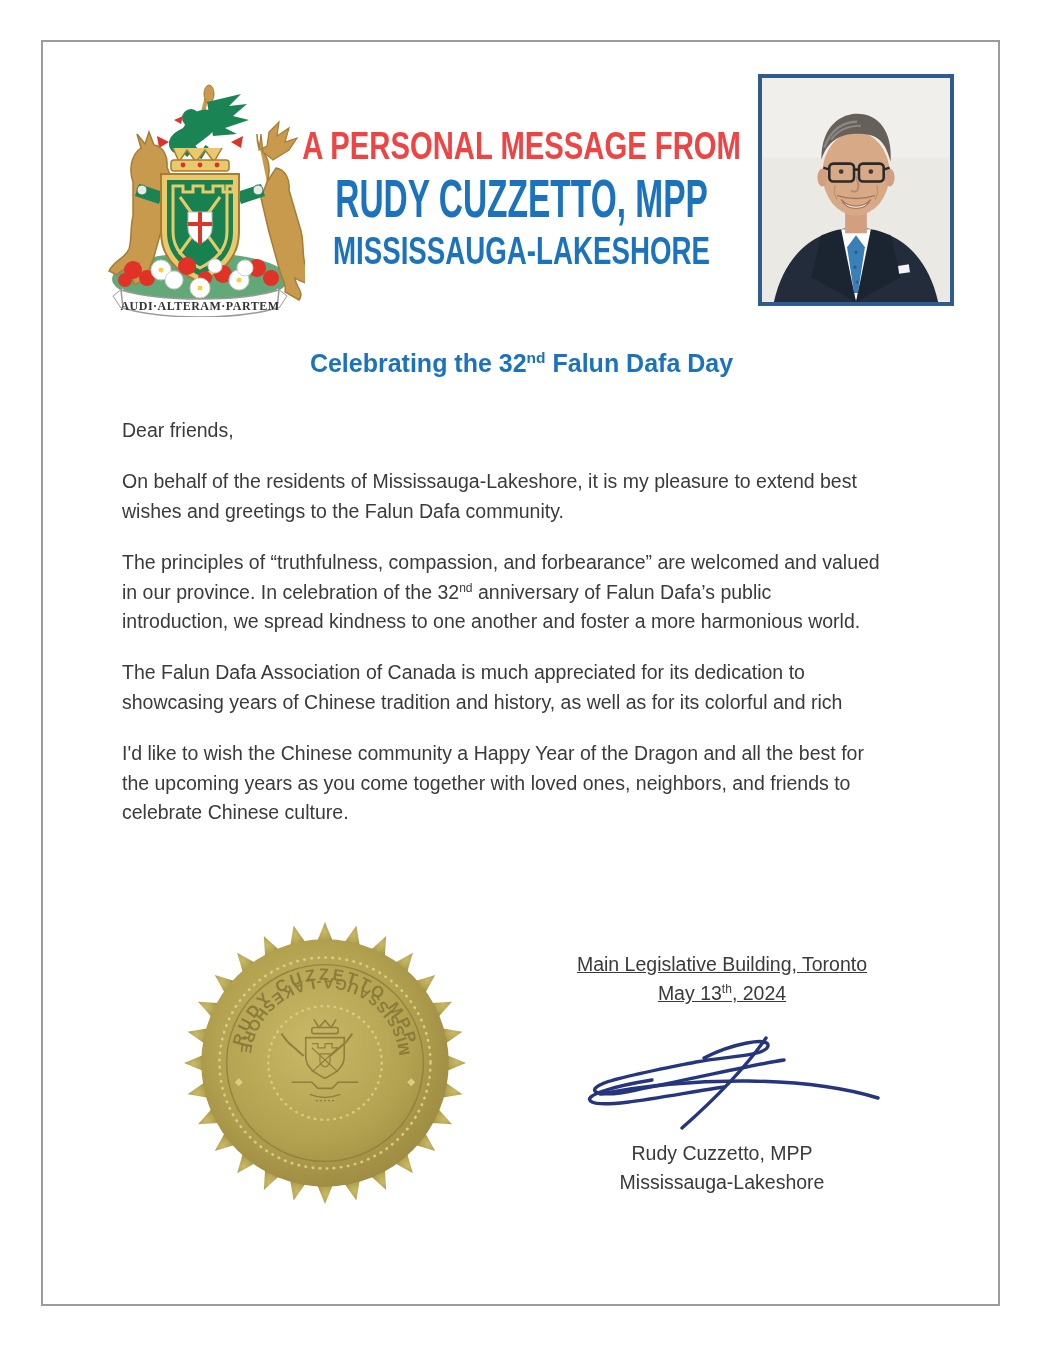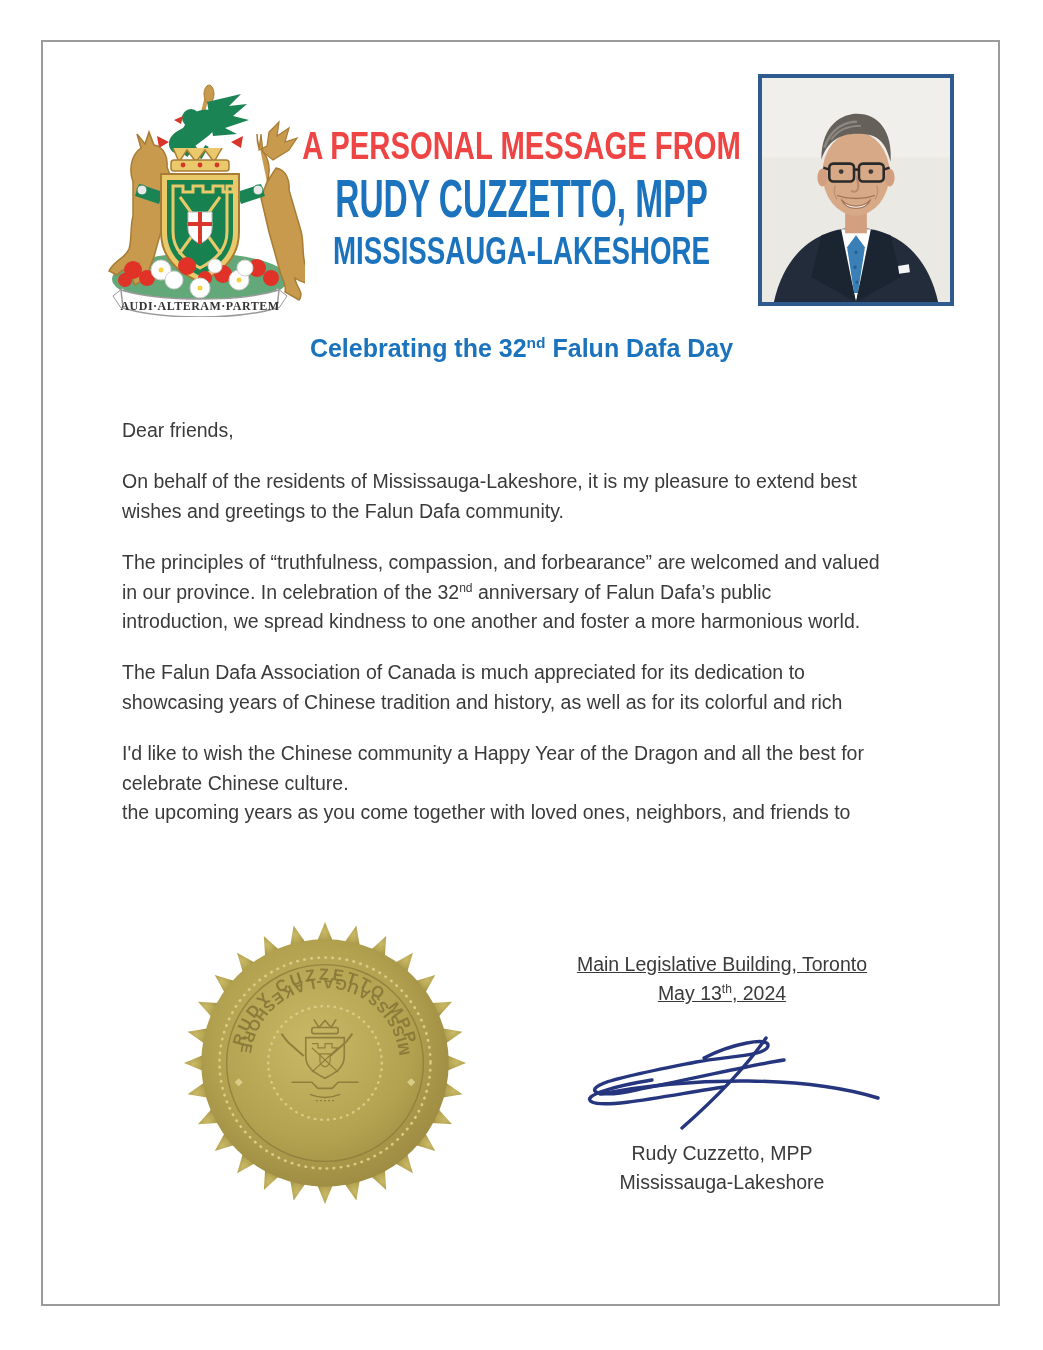--- a/index.html
+++ b/index.html
@@ -21,21 +21,21 @@
   #hdr2 .squeeze { transform:scaleX(0.62); }
   #hdr3 { top:231px; font-size:39px; }
   #hdr3 .squeeze { transform:scaleX(0.71); }
   .photo-frame {
     position:absolute; left:758px; top:74px; width:196px; height:232px;
     border:4px solid #2e5c8e; box-sizing:border-box; background:#eceae6;
   }
   .photo-frame svg { display:block; width:100%; height:100%; }
   
   .letter-title {
-    position:absolute; top:334px; left:0; width:1043px; text-align:center;
+    position:absolute; top:349px; left:0; width:1043px; text-align:center;
     font-size:25px; font-weight:bold;
   }
   sup { font-size:62%; line-height:0; vertical-align:super; }
   .body-text {
     position:absolute; left:122px; top:408px; width:812px;
     font-size:19.5px; line-height:29.4px; color:#3a3a3a;
   }
   .body-text .para { margin:8px 0 22px 0; }
   
   .seal { position:absolute; left:182px; top:920px; width:286px; height:286px; }
@@ -214,22 +214,22 @@
         <div class="line">The principles of “truthfulness, compassion, and forbearance” are welcomed and valued</div>
         <div class="line">in our province. In celebration of the 32<sup>nd</sup> anniversary of Falun Dafa’s public</div>
         <div class="line">introduction, we spread kindness to one another and foster a more harmonious world.</div>
       </div>
       <div class="para">
         <div class="line">The Falun Dafa Association of Canada is much appreciated for its dedication to</div>
         <div class="line">showcasing years of Chinese tradition and history, as well as for its colorful and rich</div>
       </div>
       <div class="para">
         <div class="line">I'd like to wish the Chinese community a Happy Year of the Dragon and all the best for</div>
+        <div class="line">the upcoming years as you come together with loved ones, neighbors, and friends to</div>
         <div class="line">celebrate Chinese culture.</div>
-        <div class="line">the upcoming years as you come together with loved ones, neighbors, and friends to</div>
       </div>
     </div>
 
   <div class="seal">
     <svg viewBox="0 0 282 282" width="286" height="286">
       <defs>
         <radialGradient id="gGold" cx="45%" cy="42%" r="65%">
           <stop offset="0%" stop-color="#c9b967"></stop>
           <stop offset="60%" stop-color="#b3a24f"></stop>
           <stop offset="100%" stop-color="#97863f"></stop>

